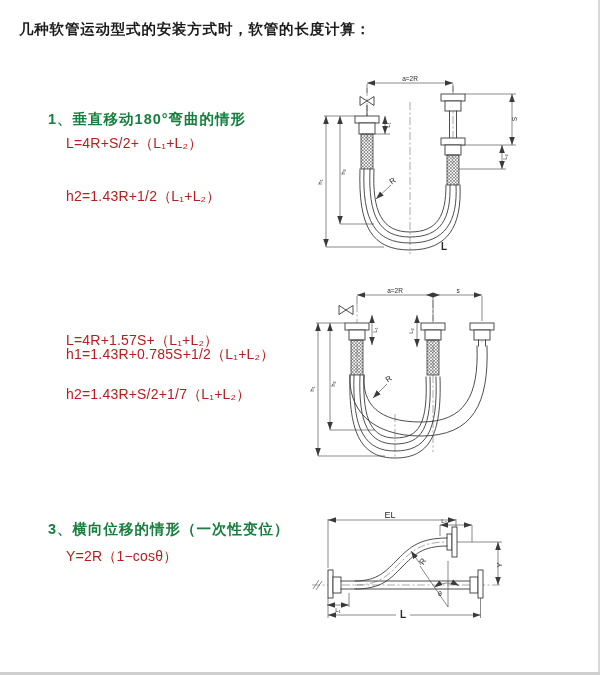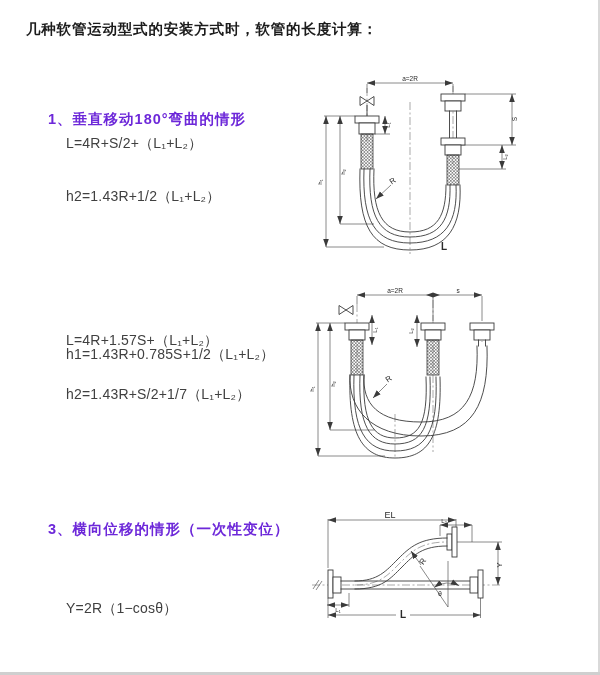--- a/index.html
+++ b/index.html
@@ -1,25 +1,25 @@
 <!DOCTYPE html>
 <html><head>
 <meta charset="utf-8">
 <style>
   html,body{margin:0;padding:0;background:#fff;}
   .page{position:relative;width:600px;height:675px;background:#ffffff;overflow:hidden;
         font-family:"Liberation Sans",sans-serif;color:#1c1c1c;}
   .edge-r{position:absolute;right:0;top:0;width:2px;height:675px;background:#d9d9d9;}
   .edge-b{position:absolute;left:0;bottom:0;width:600px;height:3px;background:#cfcfcf;}
-  .title{position:absolute;left:26px;top:20px;font-size:14.5px;font-weight:bold;
+  .title{position:absolute;left:19px;top:20px;font-size:14.5px;font-weight:bold;
          letter-spacing:0.8px;white-space:nowrap;}
   .heading{position:absolute;left:48px;font-size:14.5px;font-weight:bold;
-           letter-spacing:1px;white-space:nowrap;color:#6d28d9;}
+           letter-spacing:1px;white-space:nowrap;color:#15803d;}
   .formula{position:absolute;left:66px;font-size:14px;letter-spacing:0.2px;
-           white-space:nowrap;color:#404040;}
+           white-space:nowrap;color:#b91c1c;}
   .dsvg{position:absolute;}
   svg .ln{stroke:#3a3a3a;stroke-width:0.9;fill:none;stroke-linecap:square;}
   svg .dm{stroke:#4a4a4a;stroke-width:0.65;fill:none;}
   svg .cl{stroke:#6f6f6f;stroke-width:0.6;fill:none;stroke-dasharray:8 2.5 2 2.5;}
   svg .fit{fill:#ffffff;stroke:#3a3a3a;stroke-width:0.9;}
   svg .br{fill:url(#braid);stroke:#3a3a3a;stroke-width:0.8;}
   svg .wbg{fill:#ffffff;stroke:none;}
   svg text{font-family:"Liberation Sans",sans-serif;fill:#2b2b2b;}
   svg .t6{font-size:6px;} svg .t65{font-size:6.5px;} svg .t7{font-size:7px;}
   svg .t8{font-size:8px;} svg .t9{font-size:9px;} svg .t10{font-size:10px;font-weight:bold;}
@@ -46,21 +46,21 @@
 
   <div class="heading" style="top:110px">1、垂直移动180°弯曲的情形</div>
   <div class="formula" style="top:135px">L=4R+S/2+（L₁+L₂）</div>
   <div class="formula" style="top:188px">h2=1.43R+1/2（L₁+L₂）</div>
 
   <div class="formula" style="top:332px">L=4R+1.57S+（L₁+L₂）</div>
   <div class="formula" style="top:346px">h1=1.43R+0.785S+1/2（L₁+L₂）</div>
   <div class="formula" style="top:386px">h2=1.43R+S/2+1/7（L₁+L₂）</div>
 
   <div class="heading" style="top:520px">3、横向位移的情形（一次性变位）</div>
-  <div class="formula" style="top:600px">Y=2R（1−cosθ）</div>
+  <div class="formula" style="top:548px">Y=2R（1−cosθ）</div>
 
   <svg class="dsvg" style="left:310px;top:72px" width="232" height="185" viewBox="0 0 232 185">
     <g>
       <path class="cl" d="M57,16 V70"></path>
       <path class="cl" d="M143,14 V92"></path>
       <path class="cl" d="M100,30 V182"></path>
     </g>
     <g>
       <path class="dm" d="M57,12 V21 M143,12 V20"></path>
       <line class="dm" x1="57" y1="11" x2="143" y2="11" marker-start="url(#ar)" marker-end="url(#ar)"></line>

